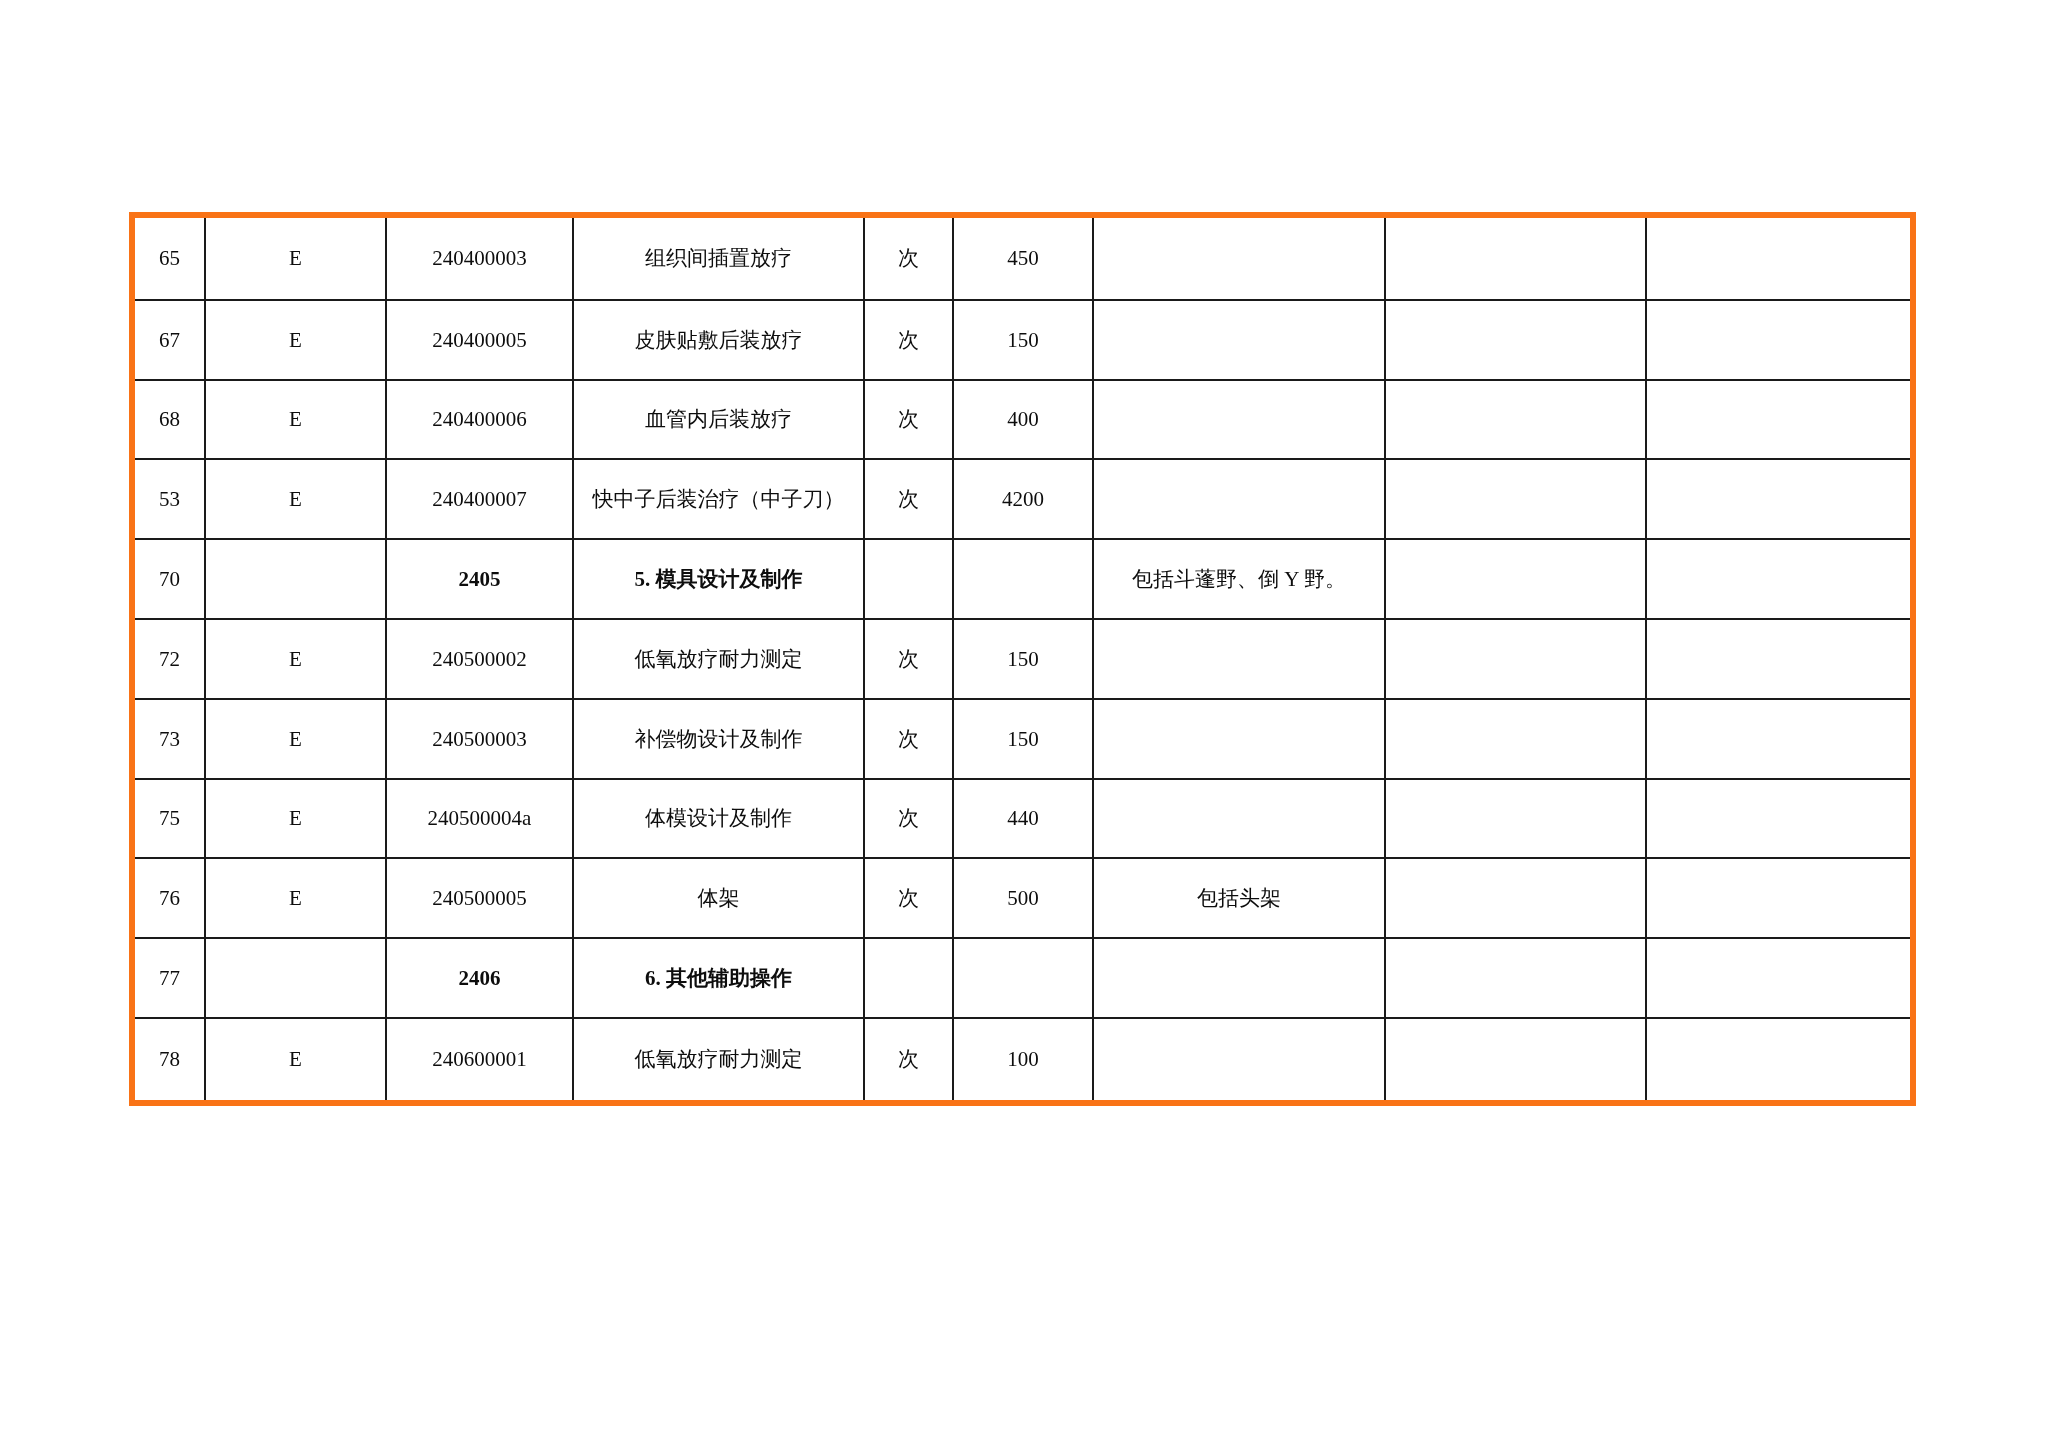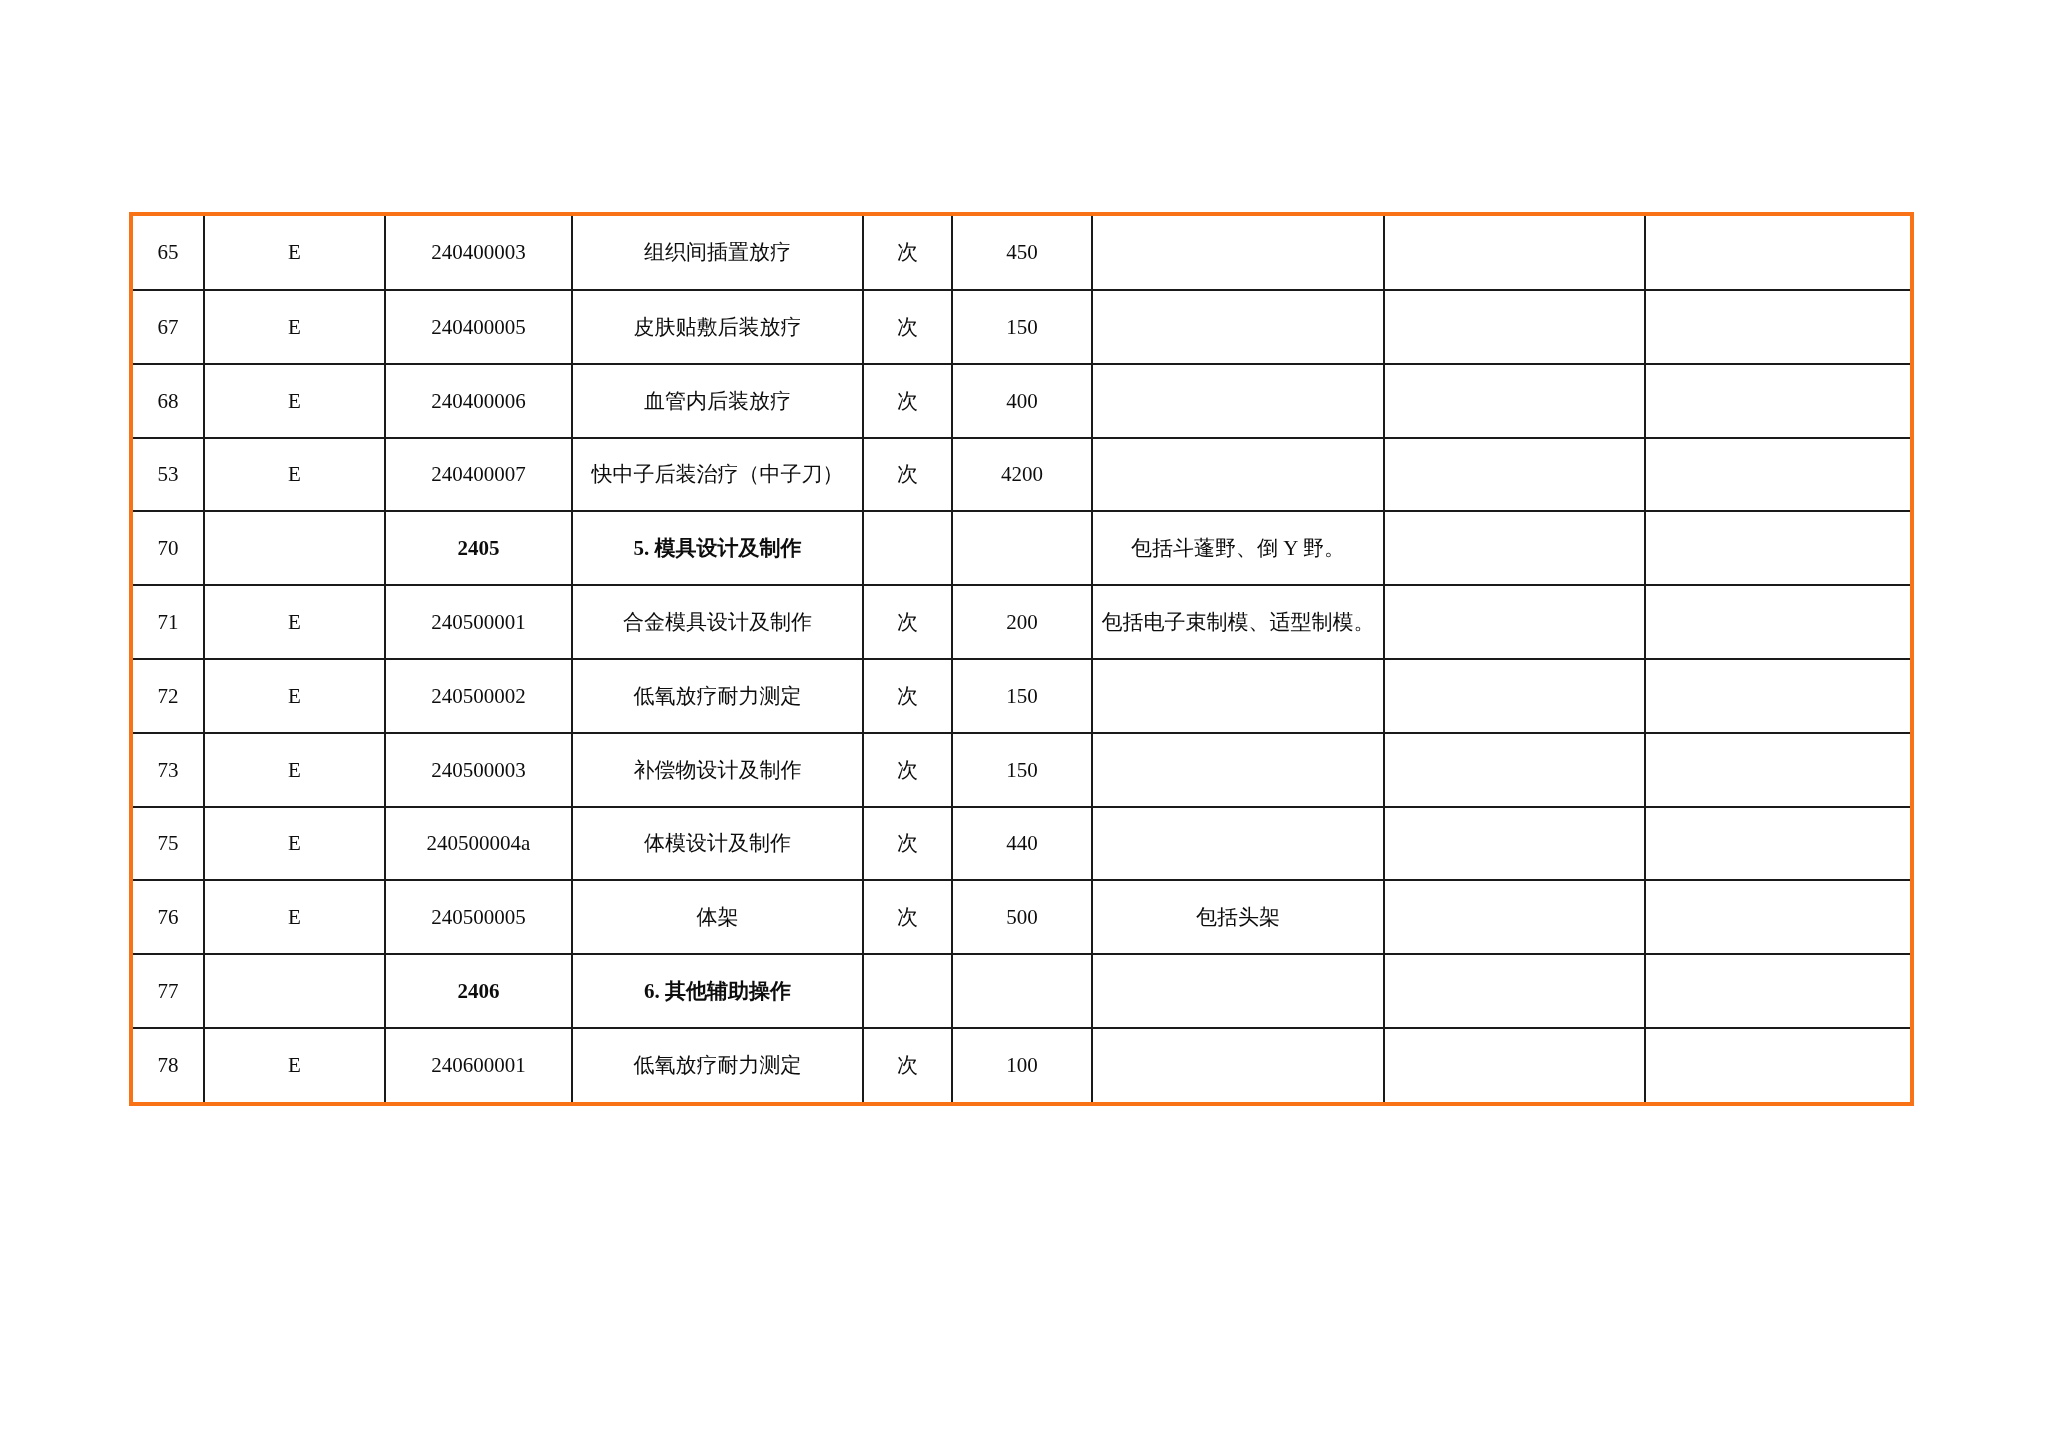--- a/index.html
+++ b/index.html
@@ -28,21 +28,21 @@
     left: 129px;
     top: 212px;
     width: 1781px;
     height: 894px;
   }
   table.fee-table {
     border-collapse: collapse;
     table-layout: fixed;
     width: 1781px;
     height: 894px;
-    border: 4px solid #f97316;
+    border: 6px solid #f97316;
   }
   table.fee-table td {
     border: 2px solid #1a1a1a;
     font-size: 21px;
     line-height: 1.25;
     vertical-align: middle;
     padding: 2px 6px;
     overflow: hidden;
     white-space: nowrap;
     color: #0d0d0d;
@@ -119,31 +119,20 @@
             <td class="center cell-category"></td>
             <td class="center cell-code">2405</td>
             <td class="left cell-name">5. 模具设计及制作</td>
             <td class="center cell-unit"></td>
             <td class="center cell-price"></td>
             <td class="left cell-notes">包括斗蓬野、倒 Y 野。</td>
             <td class="center cell-extra1"></td>
             <td class="center cell-extra2"></td>
           </tr>
           <tr>
-            <td class="center cell-seq">71</td>
-            <td class="center cell-category">E</td>
-            <td class="center cell-code">240500001</td>
-            <td class="left cell-name">合金模具设计及制作</td>
-            <td class="center cell-unit">次</td>
-            <td class="center cell-price">200</td>
-            <td class="left cell-notes">包括电子束制模、适型制模。</td>
-            <td class="center cell-extra1"></td>
-            <td class="center cell-extra2"></td>
-          </tr>
-          <tr>
             <td class="center cell-seq">72</td>
             <td class="center cell-category">E</td>
             <td class="center cell-code">240500002</td>
             <td class="left cell-name">低氧放疗耐力测定</td>
             <td class="center cell-unit">次</td>
             <td class="center cell-price">150</td>
             <td class="left cell-notes"></td>
             <td class="center cell-extra1"></td>
             <td class="center cell-extra2"></td>
           </tr>

